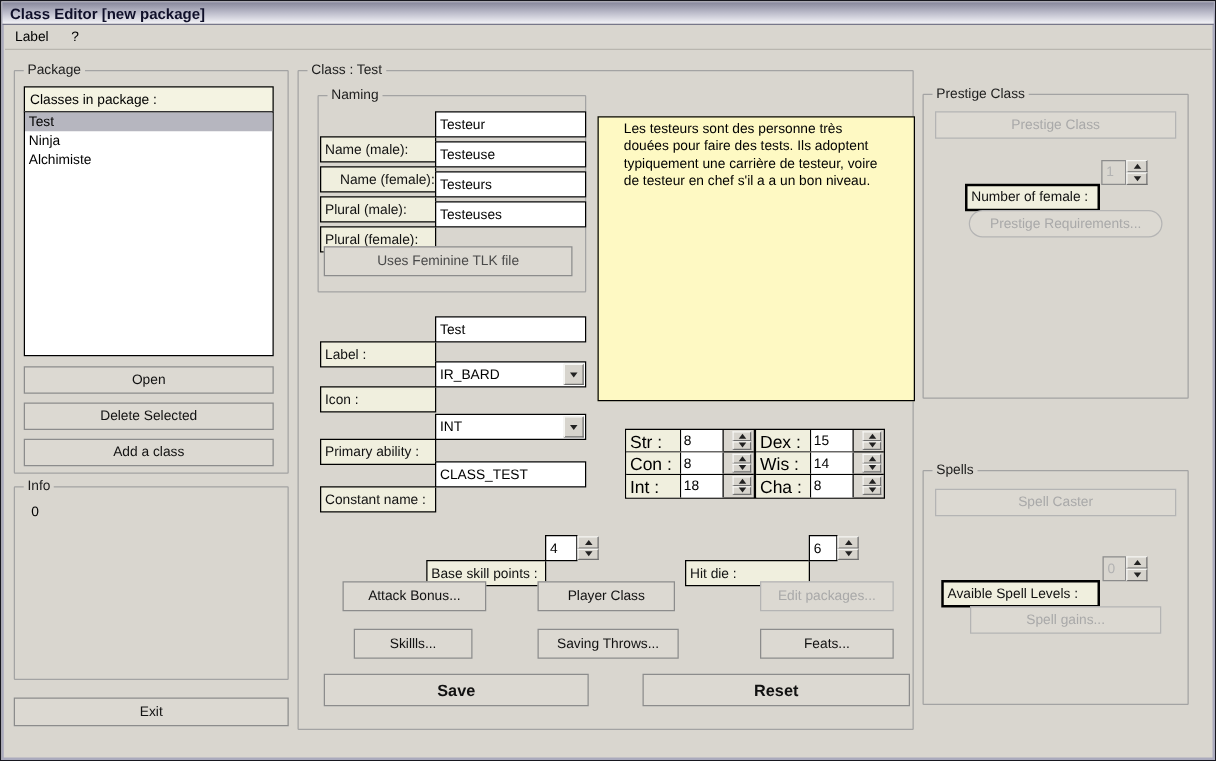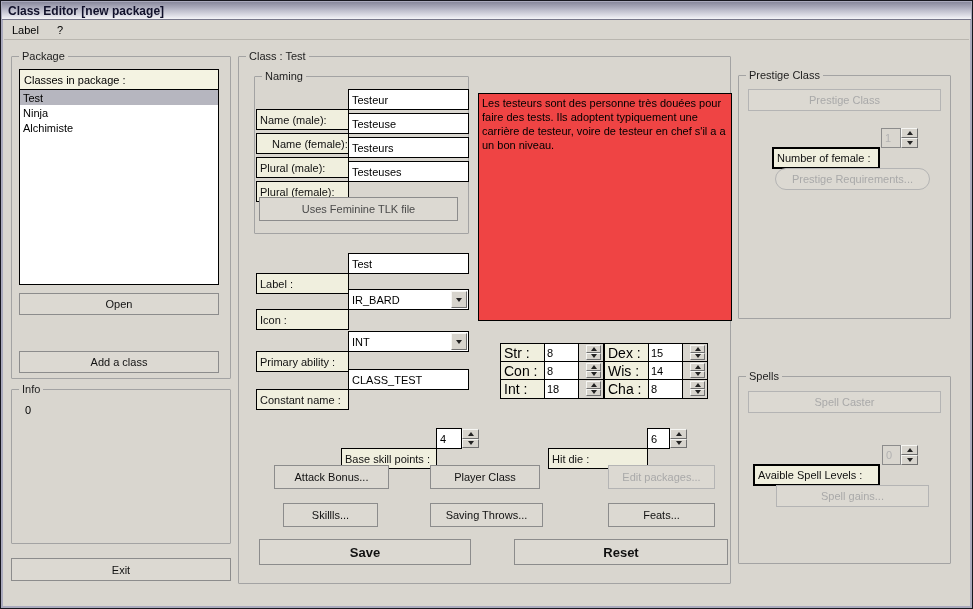--- a/index.html
+++ b/index.html
@@ -79,22 +79,22 @@
     display:flex; align-items:center; justify-content:center;
   }
   .arr-up { width:0; height:0; border-left:3px solid transparent; border-right:3px solid transparent; border-bottom:4px solid #222; }
   .arr-down { width:0; height:0; border-left:3px solid transparent; border-right:3px solid transparent; border-top:4px solid #222; }
 
   .desc-header {
     position:absolute; background:#f4f3e2; border:1px solid #000;
     font-size:11px; display:flex; align-items:center; padding-left:4px;
   }
   .desc-body {
-    position:absolute; background:#ef4444; border:1px solid #000;
-    font-size:11px; line-height:14px; padding:2px 3px; color:#000;
+    position:absolute; background:#fef9c3; border:1px solid #000;
+    font-size:11px; line-height:14px; padding:2px 20px; color:#000;
   }
 
   .stat-table { position:absolute; border:1px solid #000; background:#d9d6cf; }
   .stat-row { position:relative; display:flex; height:18px; border-bottom:1px solid #000; }
   .stat-row:last-child { border-bottom:none; }
   .stat-label { width:44px; background:#f0efde; border-right:1px solid #000; font-size:14px; display:flex; align-items:center; padding-left:3px; }
   .stat-value { width:34px; background:#fff; border-right:1px solid #000; font-size:11px; display:flex; align-items:center; padding-left:2px; }
   .stat-row .spin { right:2px; top:1px; height:15px; width:15px; }
 
   .plain { position:absolute; font-size:11px; color:#000; }
@@ -117,20 +117,21 @@
   <div class="groupbox" style="left:10px; top:55px; width:220px; height:323px;">
     <span class="legend">Package</span>
   </div>
   <div class="listheader" style="left:18px; top:68px; width:200px; height:21px;">Classes in package :</div>
   <div class="listbox" style="left:18px; top:88px; width:200px; height:196px;">
     <div class="listitem selected">Test</div>
     <div class="listitem">Ninja</div>
     <div class="listitem">Alchimiste</div>
   </div>
   <div class="btn" style="left:18px; top:292px; width:200px; height:22px;">Open</div>
+  <div class="btn" style="left:18px; top:321px; width:200px; height:22px;">Delete Selected</div>
   <div class="btn" style="left:18px; top:350px; width:200px; height:22px;">Add a class</div>
 
   <div class="groupbox" style="left:10px; top:388px; width:220px; height:155px;">
     <span class="legend">Info</span>
   </div>
   <div class="plain" style="left:24px; top:403px;">0</div>
 
   <div class="btn" style="left:10px; top:557px; width:220px; height:23px;">Exit</div>
 
   <div class="groupbox" style="left:237px; top:55px; width:493px; height:528px;">

